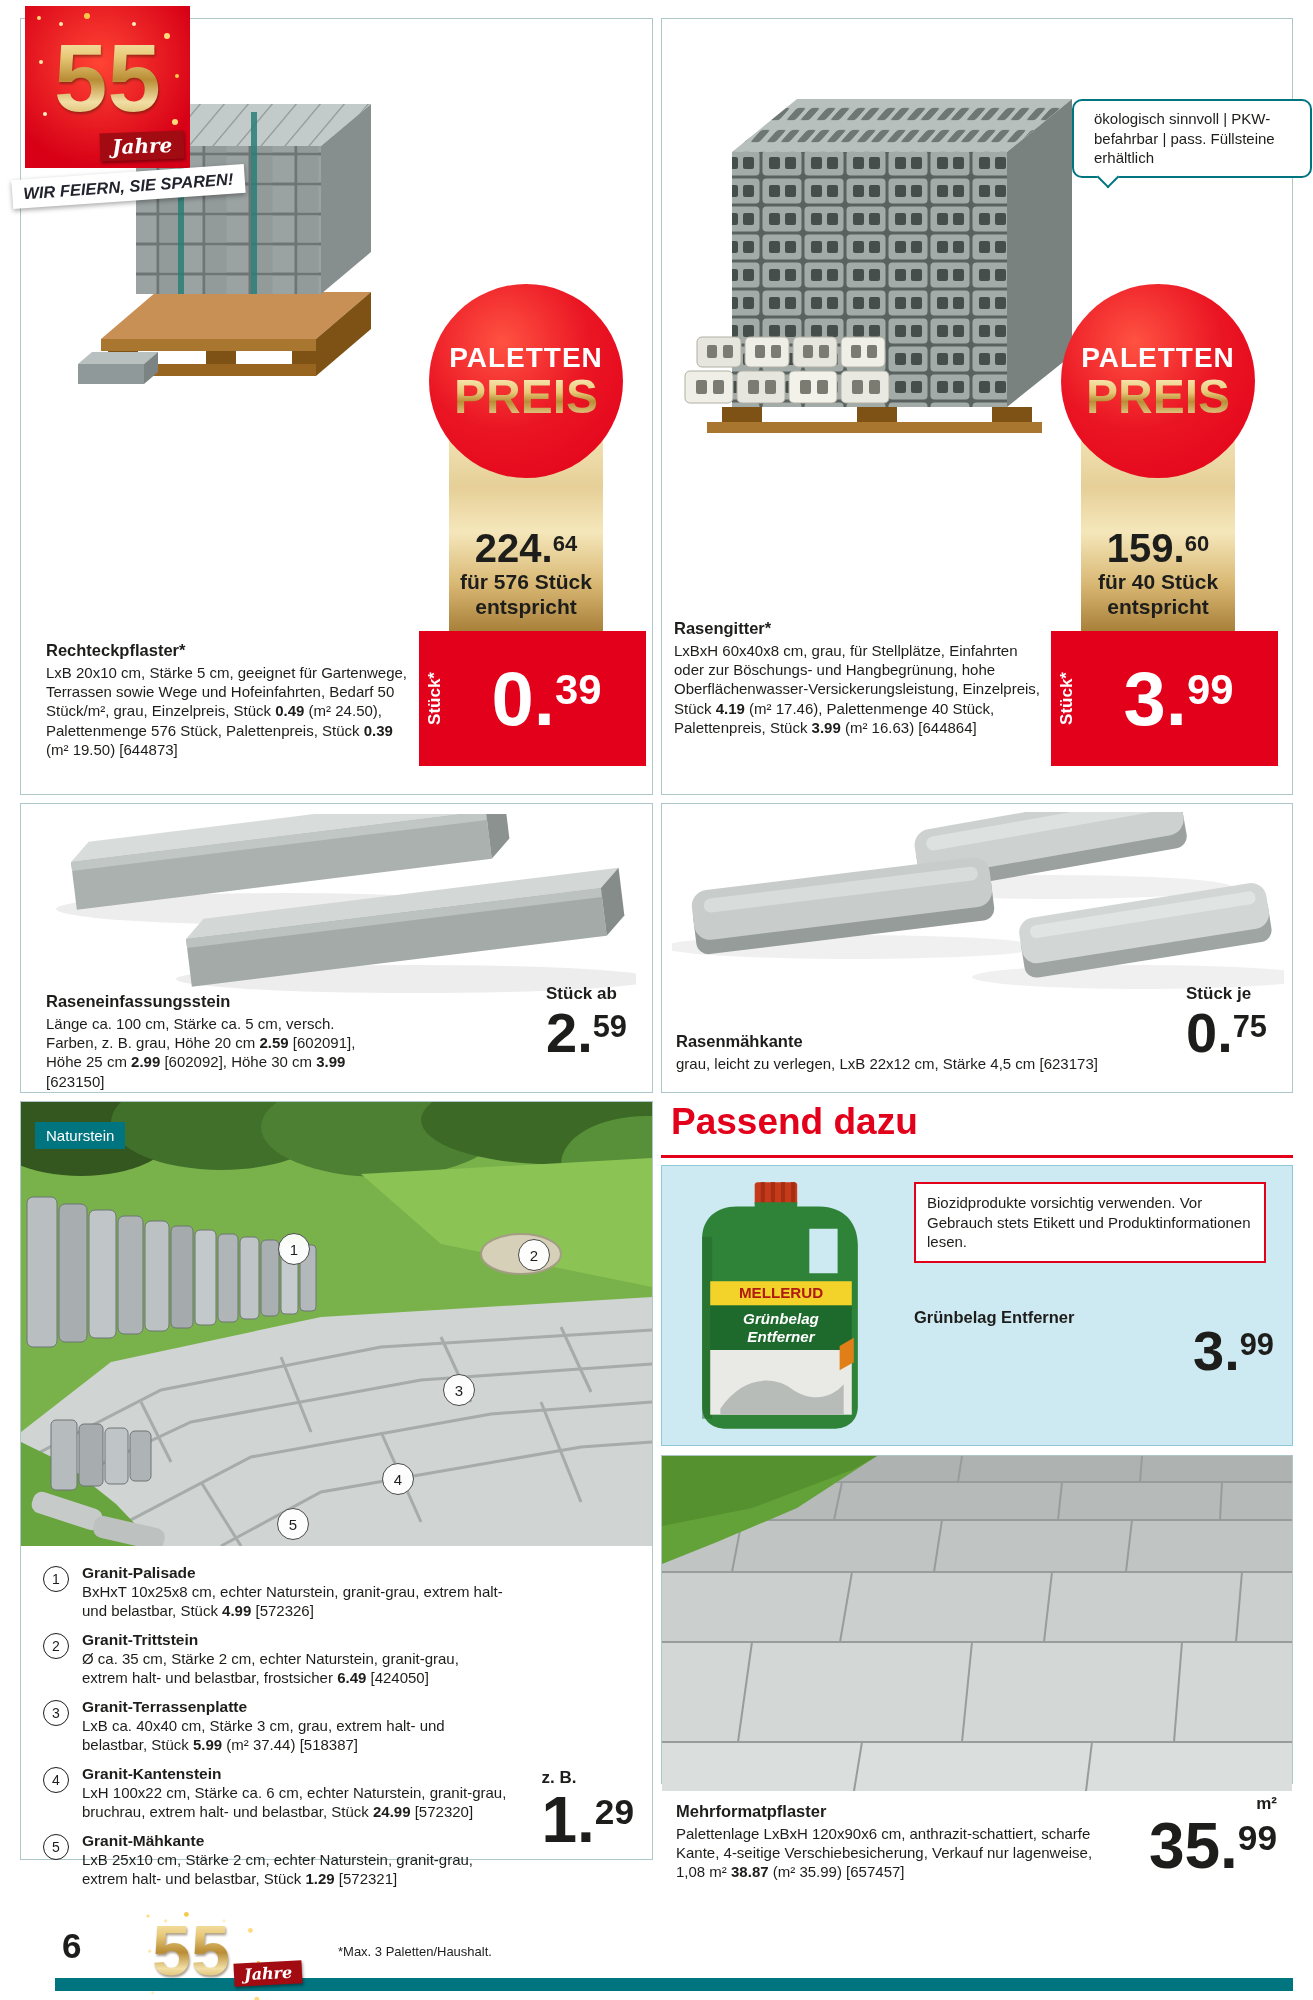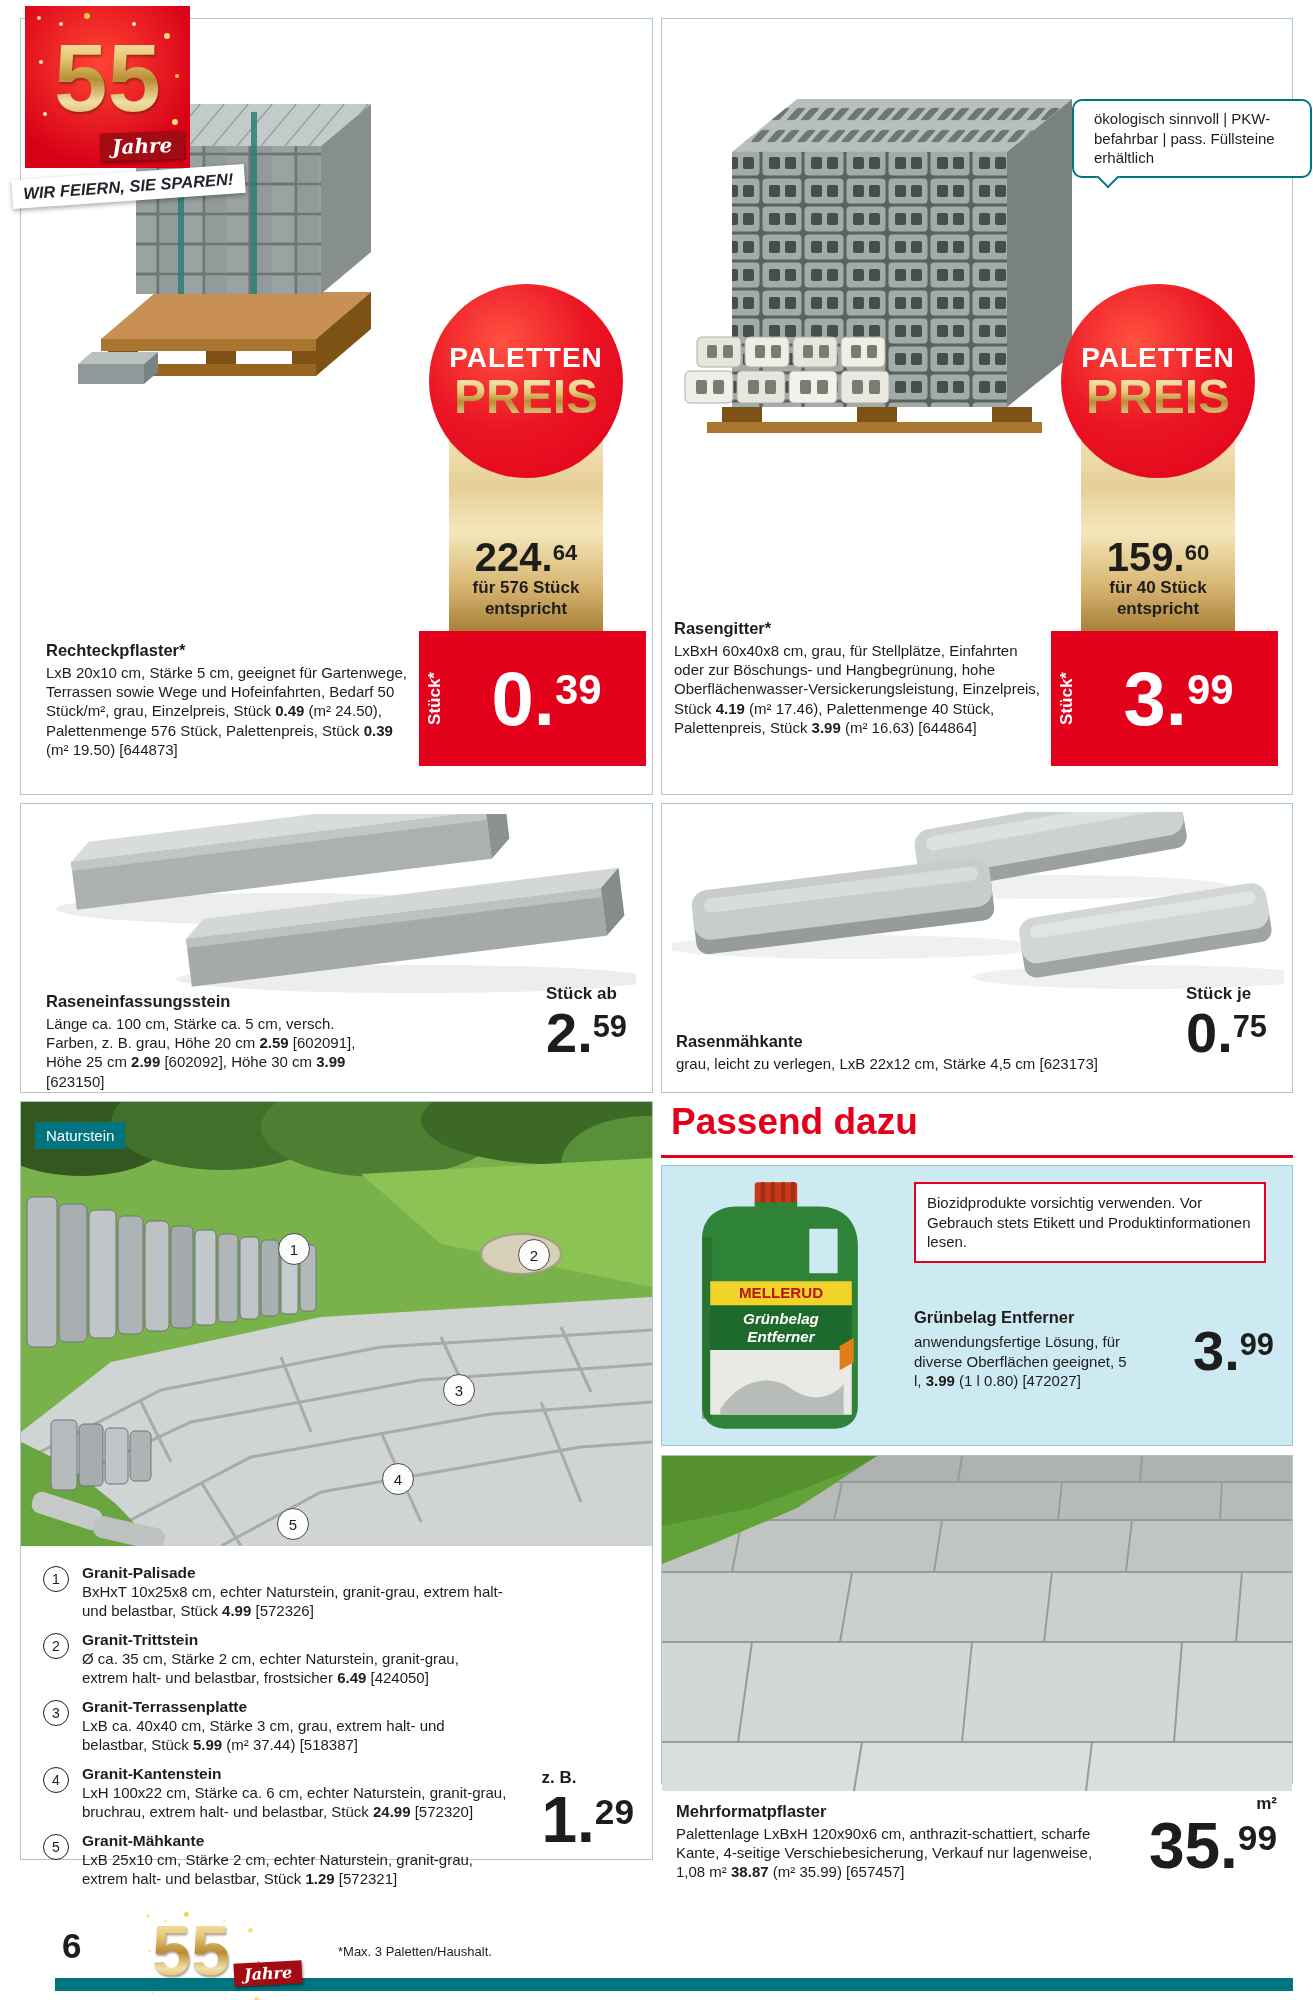--- a/index.html
+++ b/index.html
@@ -16,21 +16,21 @@
   #tile-mehrformat{left:661px;top:1455px;width:632px;height:329px;}
 
   .imgsvg{position:absolute;z-index:0;display:block;}
 
   
   .badge-ribbon{position:absolute;width:154px;z-index:1;display:flex;flex-direction:column;
     justify-content:flex-end;align-items:center;padding-bottom:12px;box-sizing:border-box;
     background:linear-gradient(180deg,#9c7836 0%,#caa45c 6%,#f1e2b3 26%,#e6cf97 45%,#f5e7bb 62%,#d9b874 82%,#a8803a 100%);}
   .pp{font-size:40px;font-weight:bold;color:#1d1d1b;line-height:1.05;}
   .pp .cents{font-size:0.55em;vertical-align:0.5em;}
-  .ribbon-sub{font-size:17px;font-weight:bold;color:#1d1d1b;line-height:1.2;text-align:center;}
+  .ribbon-sub{font-size:21px;font-weight:bold;color:#1d1d1b;line-height:1.2;text-align:center;}
   .badge-circle{position:absolute;width:194px;height:194px;border-radius:50%;z-index:2;
     background:radial-gradient(circle at 38% 30%,#ff5242 0%,#ea1523 48%,var(--red,#d40014) 100%);
     display:flex;flex-direction:column;align-items:center;justify-content:center;}
   .badge-paletten{color:#fff;font-weight:bold;font-size:28px;letter-spacing:1px;}
   .badge-preis{font-weight:bold;font-size:48px;line-height:0.95;color:#e9cd87;
     background:linear-gradient(180deg,#fdf0c0,#e7c877 40%,#b98d35 60%,#f2dfa5);
     -webkit-background-clip:text;background-clip:text;-webkit-text-fill-color:transparent;}
   .redband{position:absolute;background:var(--red,#e2001a);color:#fff;z-index:1;
     display:flex;align-items:center;padding-left:4px;box-sizing:border-box;}
   .unit-vert{writing-mode:vertical-rl;transform:rotate(180deg);font-weight:bold;font-size:17px;padding:4px 2px;}
@@ -439,21 +439,20 @@
         <text x="90" y="146" text-anchor="middle" font-size="15" font-weight="bold" font-style="italic" fill="#ffffff">Grünbelag</text>
         <text x="90" y="164" text-anchor="middle" font-size="15" font-weight="bold" font-style="italic" fill="#ffffff">Entferner</text>
         <rect x="20" y="172" width="140" height="64" fill="#e9eae6"></rect>
         <path d="M30,230 C50,200 80,196 100,210 C120,224 140,220 152,206 L152,236 L30,236 Z" fill="#b8bcb9"></path>
         <polygon points="148,168 162,160 162,184 148,192" fill="#e07f18"></polygon>
       </svg>
       <div class="warn">
         <span>Biozidprodukte vorsichtig verwenden. Vor Gebrauch stets Etikett und Produktinformationen lesen.</span>
       </div>
       <div class="pd-title">Grünbelag Entferner</div>
-      <div class="pd-desc">anwendungsfertige Lösung, für diverse Oberflächen geeignet, 5 l, <b>3.99</b> (1 l 0.80) [472027]</div>
       <div class="price-block pd-price">
         <div class="price-big"><span>3.</span><span class="cents">99</span></div>
       </div>
     </div>
   </section>
 
   <section class="tile" id="tile-mehrformat">
     <svg class="imgsvg" style="left:0;top:0;width:630px;height:335px" viewBox="0 0 630 335">
       <rect width="630" height="335" fill="#c9cdcc"></rect>
       <rect y="0" width="630" height="26" fill="#aeb2b1"></rect>

